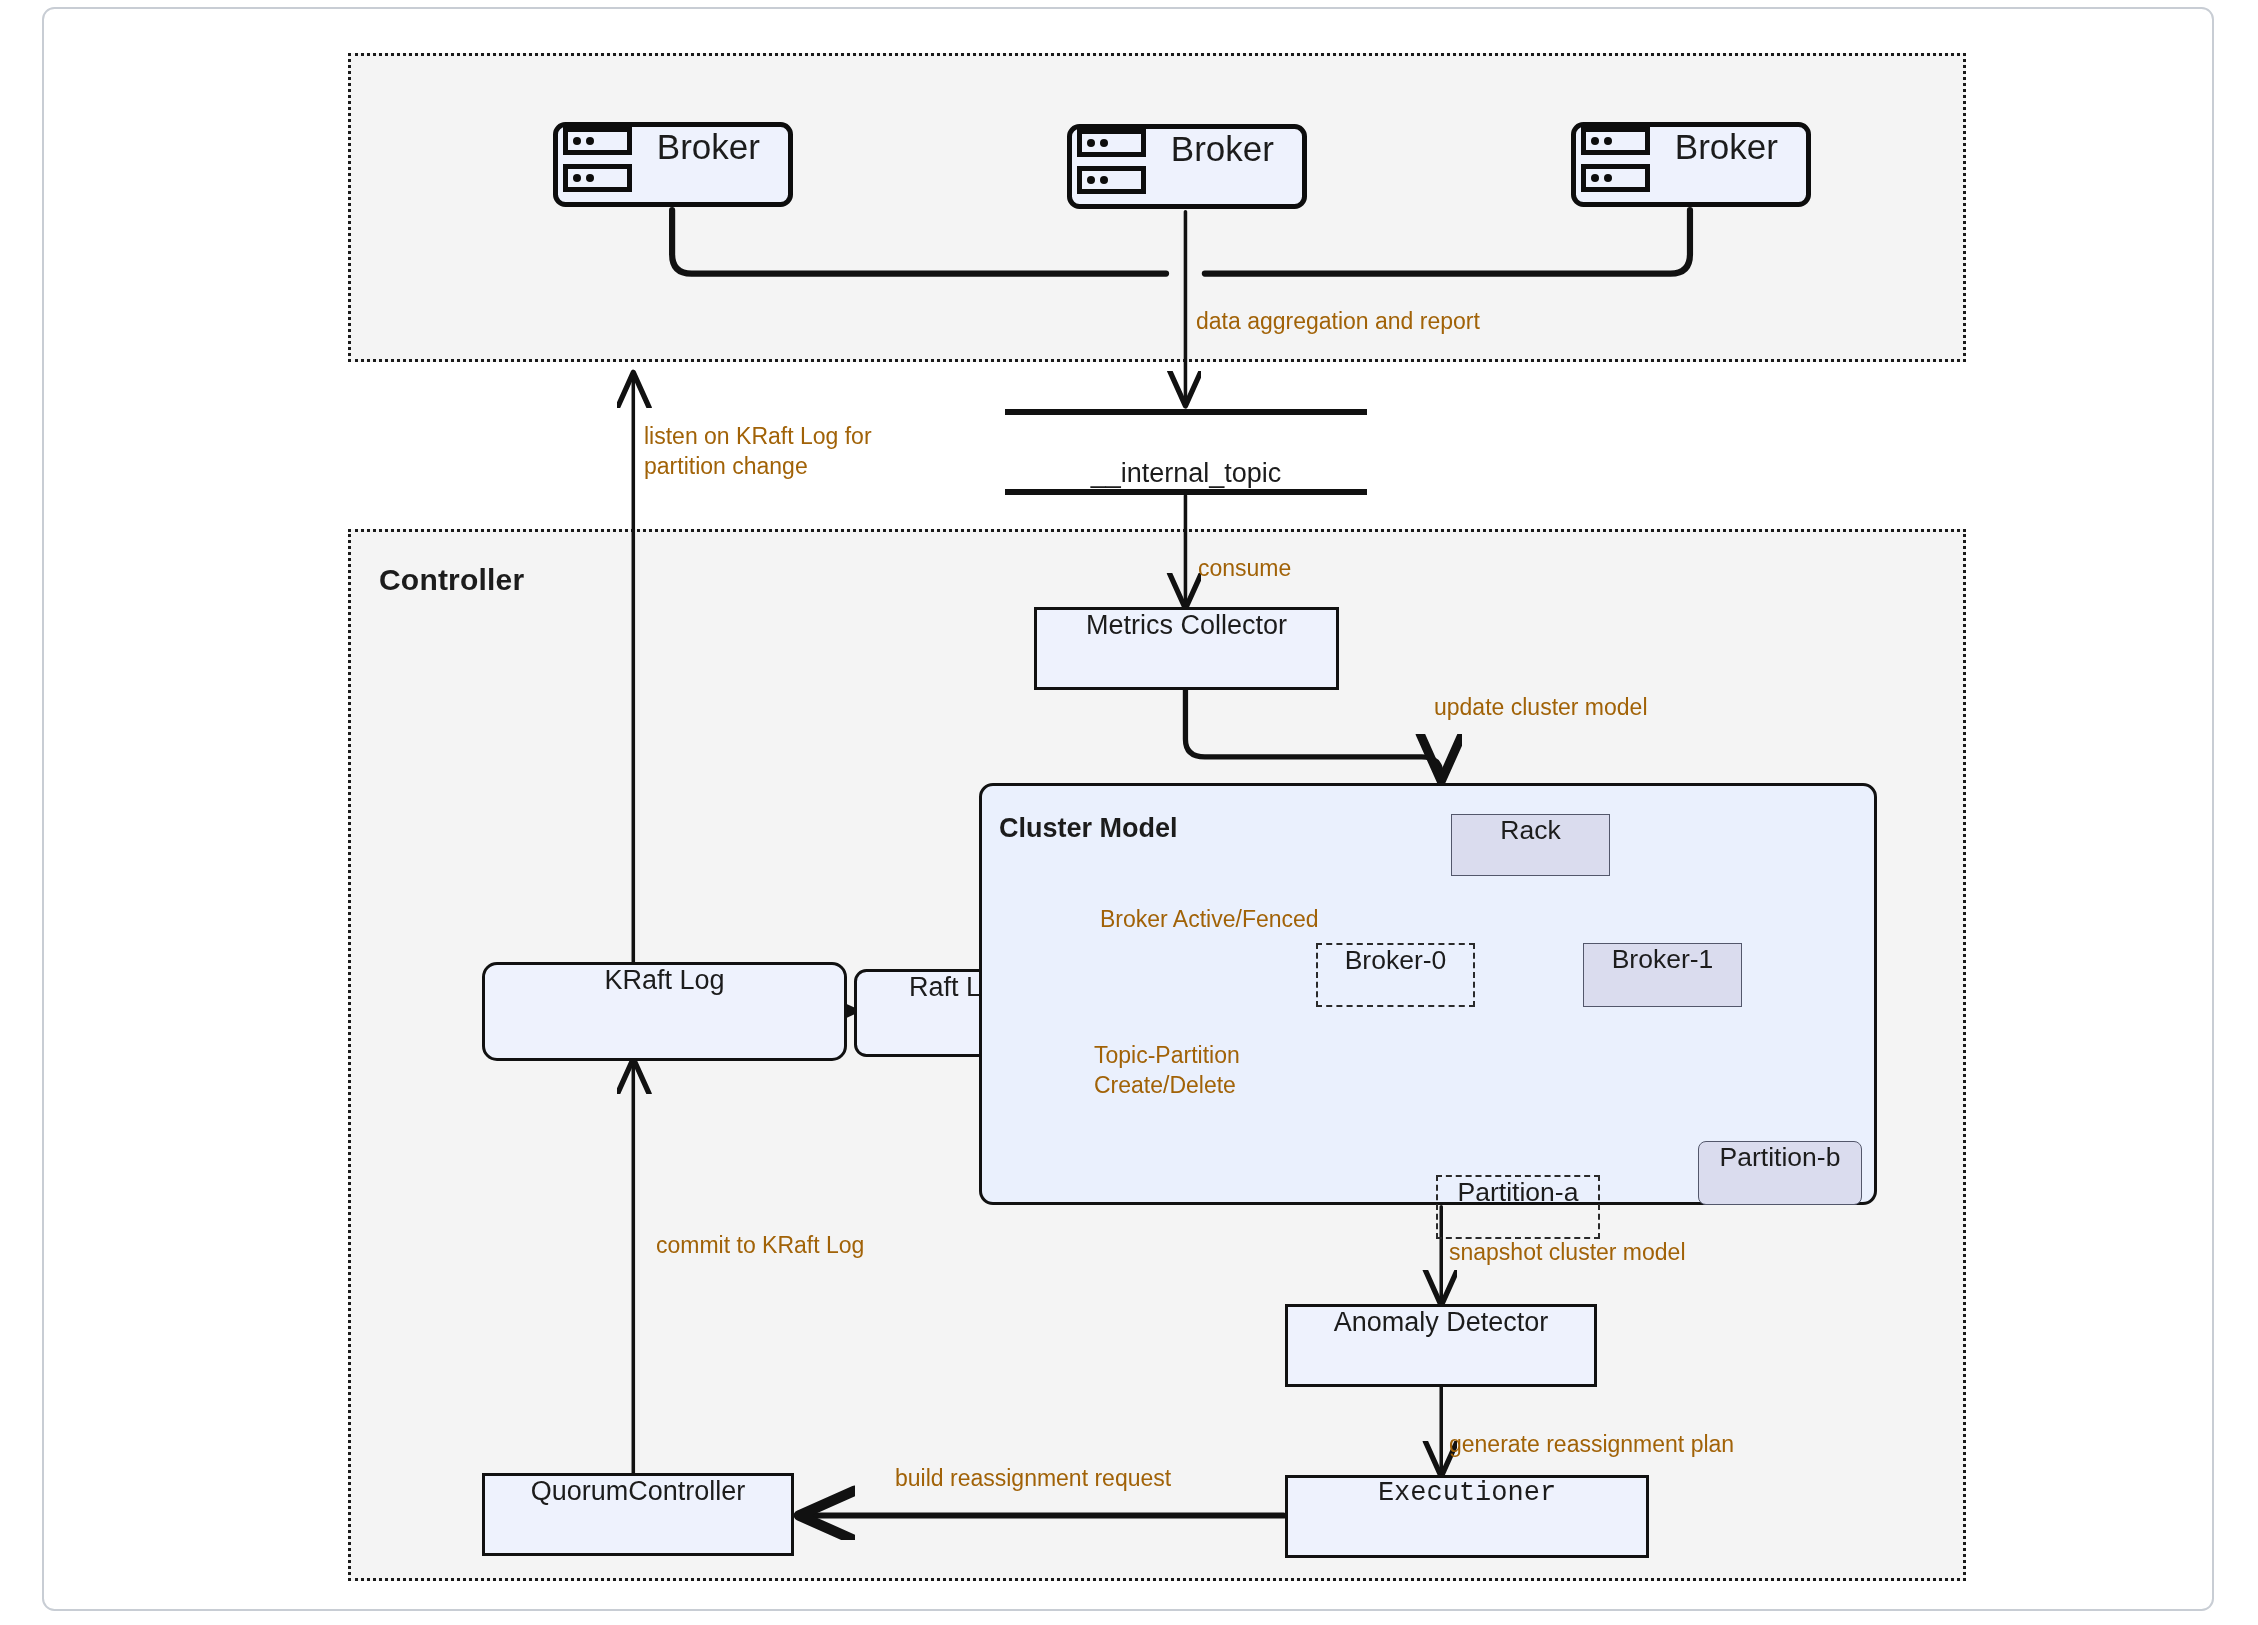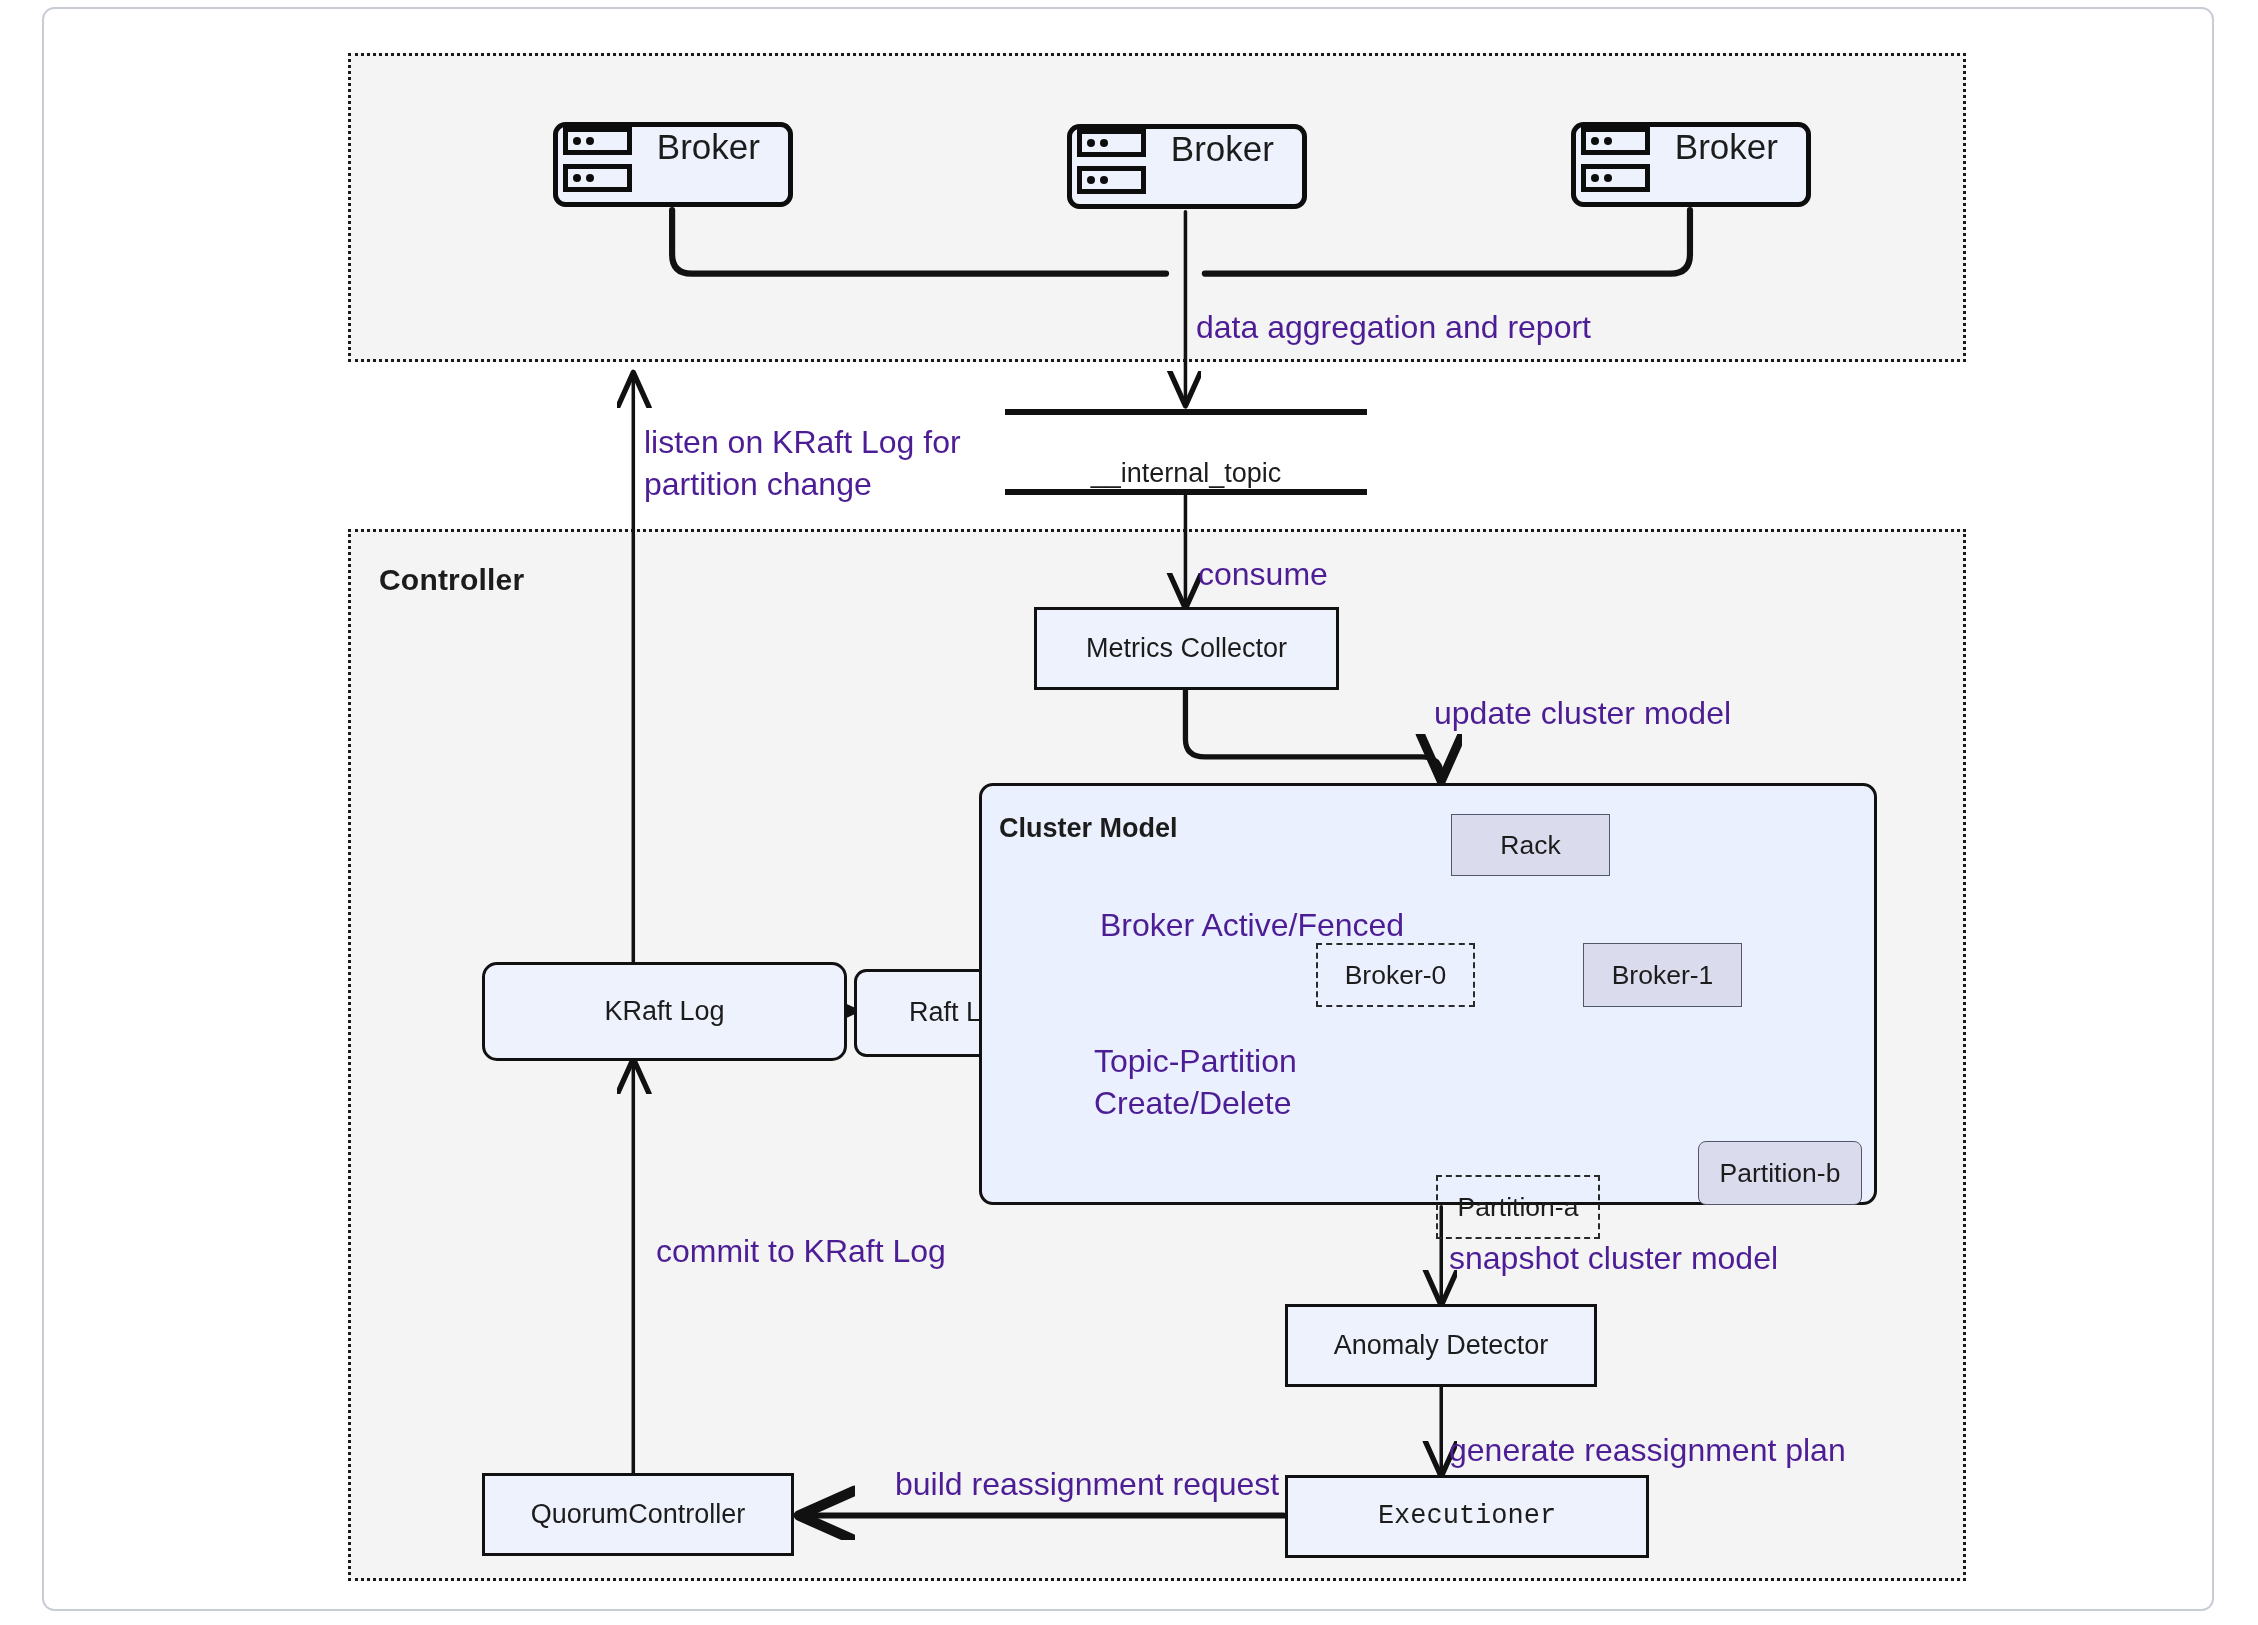--- a/index.html
+++ b/index.html
@@ -43,21 +43,21 @@
     font-size: 30px;
     font-weight: bold;
     color: #1c1c1c;
     letter-spacing: 0.2px;
   }
   
   .node {
     position: absolute;
     box-sizing: border-box;
     display: flex;
-    align-items: center;
+    align-items: flex-start;
     justify-content: center;
     background: #eef2fd;
     border: 3.5px solid #111111;
     color: #1c1c1c;
     font-size: 27px;
     text-align: center;
     line-height: 1.15;
   }
   .node.rounded { border-radius: 12.4px; }
   .node.inner {
@@ -146,22 +146,22 @@
     position: absolute;
     left: 999px;
     top: 813px;
     font-size: 27px;
     font-weight: bold;
     color: #1c1c1c;
   }
   
   .edge-label {
     position: absolute;
-    font-size: 32px;
-    color: #4c1d95;
+    font-size: 23px;
+    color: #a16207;
     line-height: 1.3;
     white-space: pre-line;
   }
   svg.wires {
     position: absolute;
     left: 0;
     top: 0;
     width: 2258px;
     height: 1625px;
     pointer-events: none;

